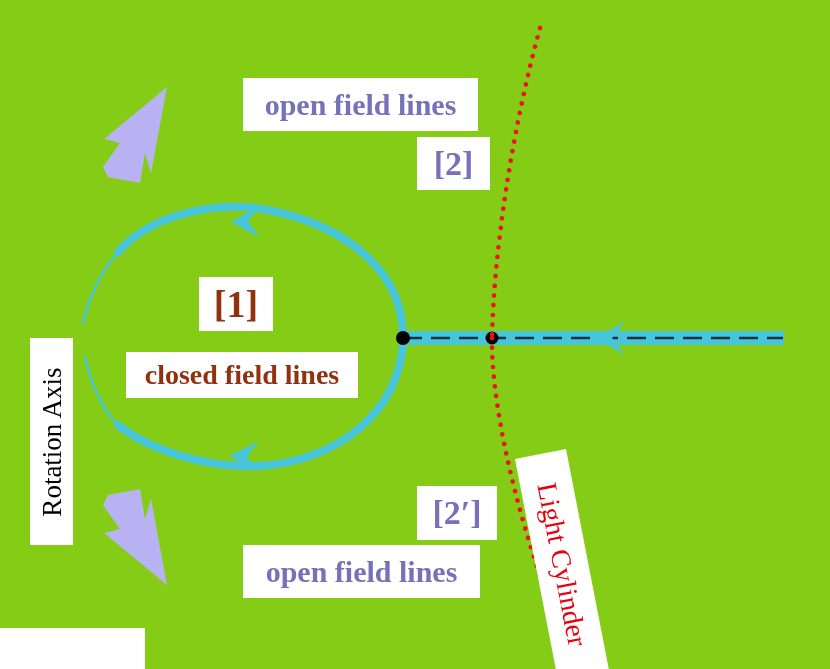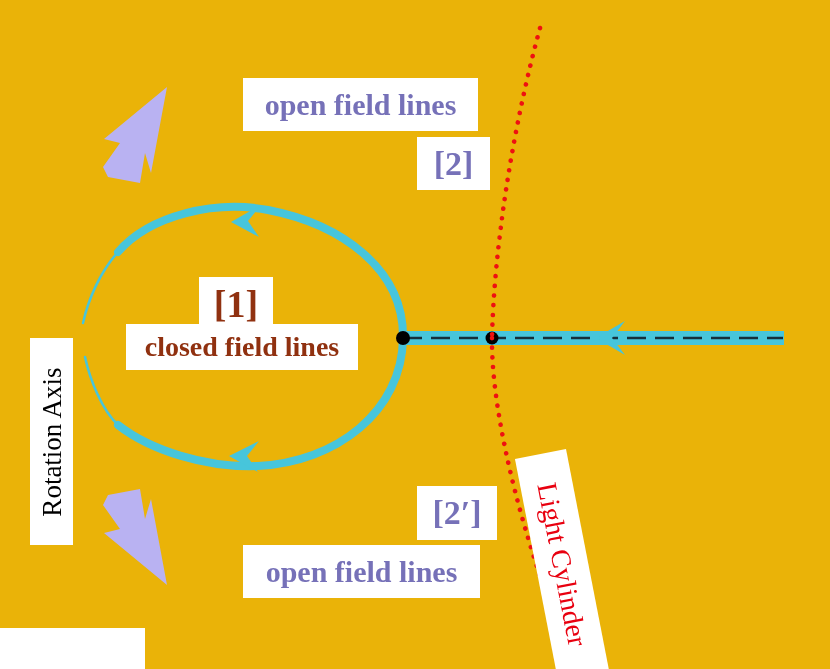--- a/index.html
+++ b/index.html
@@ -1,31 +1,31 @@
 <!DOCTYPE html>
 <html><head>
 <meta charset="utf-8">
 <style>
   html,body{margin:0;padding:0;background:#000;}
   .stage{
-    position:relative;width:830px;height:669px;background:#eab308;
+    position:relative;width:830px;height:669px;background:#84cc16;
     overflow:hidden;font-family:"Liberation Serif",serif;
   }
   .stage svg{position:absolute;left:0;top:0;}
   .lbl{
     position:absolute;background:#ffffff;display:flex;
     align-items:center;justify-content:center;font-weight:bold;
     white-space:nowrap;line-height:1;
   }
   .purple{color:#7671b8;}
   .darkred{color:#903110;}
   .lbl-open-top{left:243px;top:78px;width:235px;height:53px;font-size:30px;}
   .lbl-region2{left:417px;top:137px;width:73px;height:53px;font-size:34px;}
   .lbl-region1{left:199px;top:277px;width:74px;height:54px;font-size:38px;}
-  .lbl-closed{left:126px;top:324px;width:232px;height:46px;font-size:28px;}
+  .lbl-closed{left:126px;top:352px;width:232px;height:46px;font-size:28px;}
   .lbl-rot{left:30px;top:338px;width:43px;height:207px;background:#ffffff;position:absolute;}
   .lbl-rot span{
     position:absolute;left:50%;top:50%;
     transform:translate(-50%,-50%) rotate(-90deg);
     color:#000;font-size:27px;font-weight:normal;white-space:nowrap;
   }
   .lbl-region2p{left:417px;top:486px;width:80px;height:54px;font-size:34px;}
   .lbl-open-bottom{left:243px;top:545px;width:237px;height:53px;font-size:30px;}
   .corner-box{left:0px;top:628px;width:145px;height:41px;position:absolute;background:#ffffff;}
   .lbl-lc{

